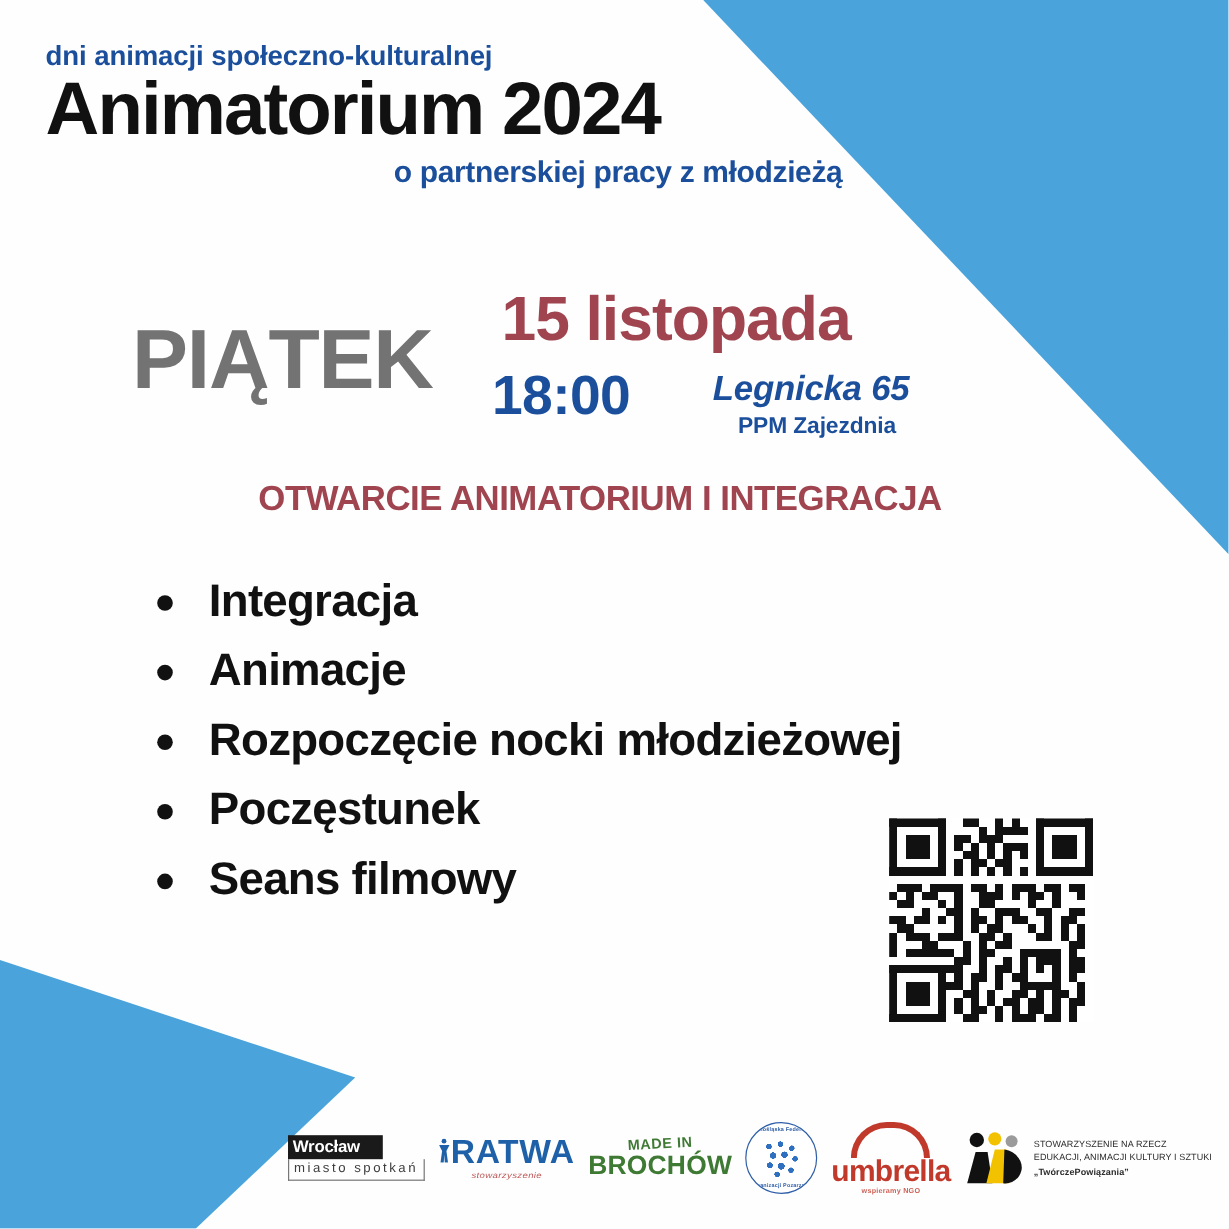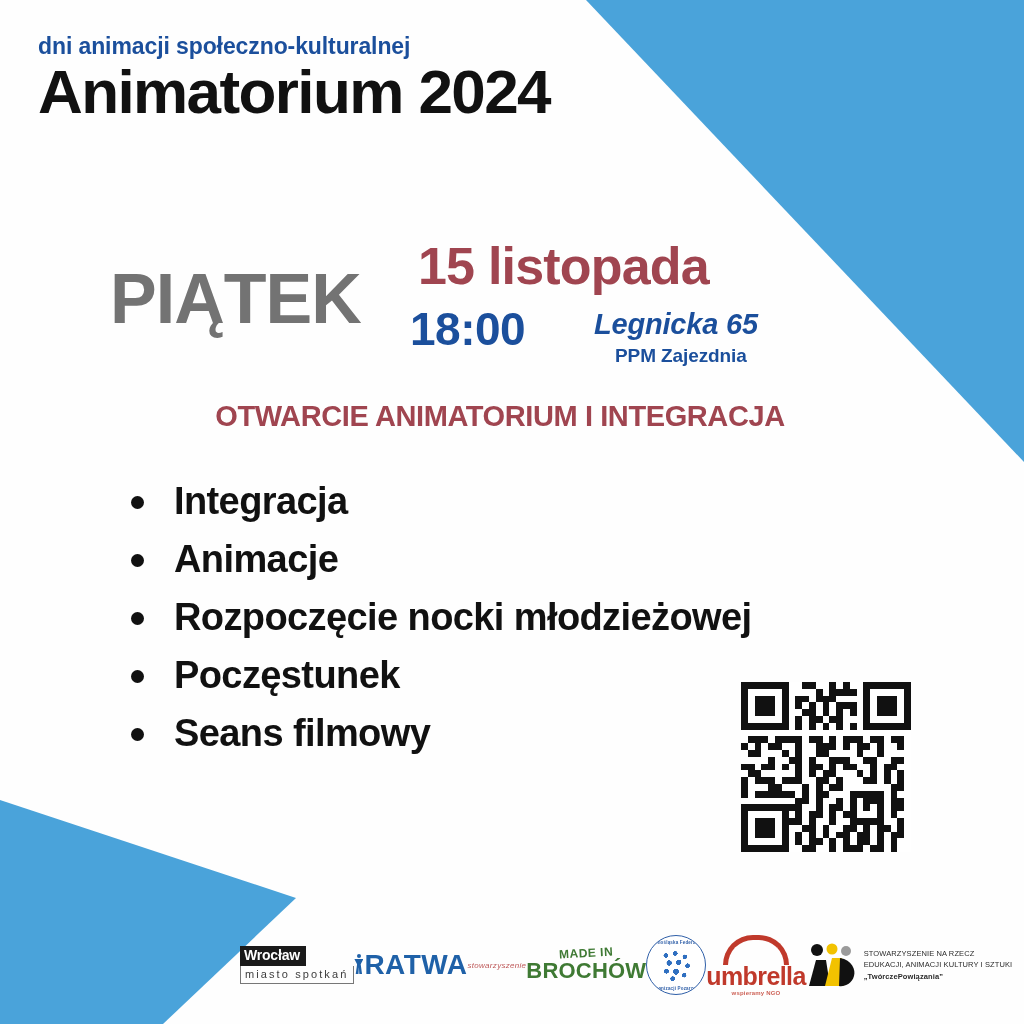--- a/index.html
+++ b/index.html
@@ -233,38 +233,38 @@
     height: 62px;
   }
 
   
   #logo-wroclaw { flex-direction: column; align-items: flex-start; }
   #logo-wroclaw .wr-top {
     background: #1a1a1a;
     color: #ffffff;
     font-size: 14px;
     font-weight: 700;
-    padding: 1px 6px 2px 4px;
+    padding: 1px 19px 2px 4px;
     letter-spacing: -0.2px;
     line-height: 1.15;
     font-family: "Liberation Sans", sans-serif;
   }
   #logo-wroclaw .wr-bottom {
     border: 1px solid #777777;
     border-top: none;
     color: #3d3d3d;
     font-size: 11px;
     letter-spacing: 2.1px;
     padding: 2px 5px 3px 4px;
     line-height: 1.1;
     white-space: nowrap;
   }
 
   
-  #logo-tratwa { flex-direction: row; }
+  #logo-tratwa { flex-direction: column; }
   #logo-tratwa .tr-word {
     color: #1f61a8;
     font-size: 28px;
     font-weight: 700;
     letter-spacing: 0.5px;
     line-height: 1;
     display: flex;
     align-items: center;
   }
   #logo-tratwa .tr-fig {
@@ -410,20 +410,21 @@
 <body>
 
 <div id="poster">
 
   <div class="deco-blue" id="deco-top-right"></div>
   <div class="deco-blue" id="deco-bottom-left"></div>
 
   <div id="header-block">
     <p id="kicker">dni animacji społeczno-kulturalnej</p>
     <h1 id="main-title">Animatorium 2024</h1>
+    <p id="subtitle">o partnerskiej pracy z młodzieżą</p>
   </div>
 
   <div id="datetime-block">
     <p id="weekday">PIĄTEK</p>
     <p id="date-main">15 listopada</p>
     <p id="time-main">18:00</p>
     <p id="venue-street">Legnicka 65</p>
     <p id="venue-name">PPM Zajezdnia</p>
   </div>
 

